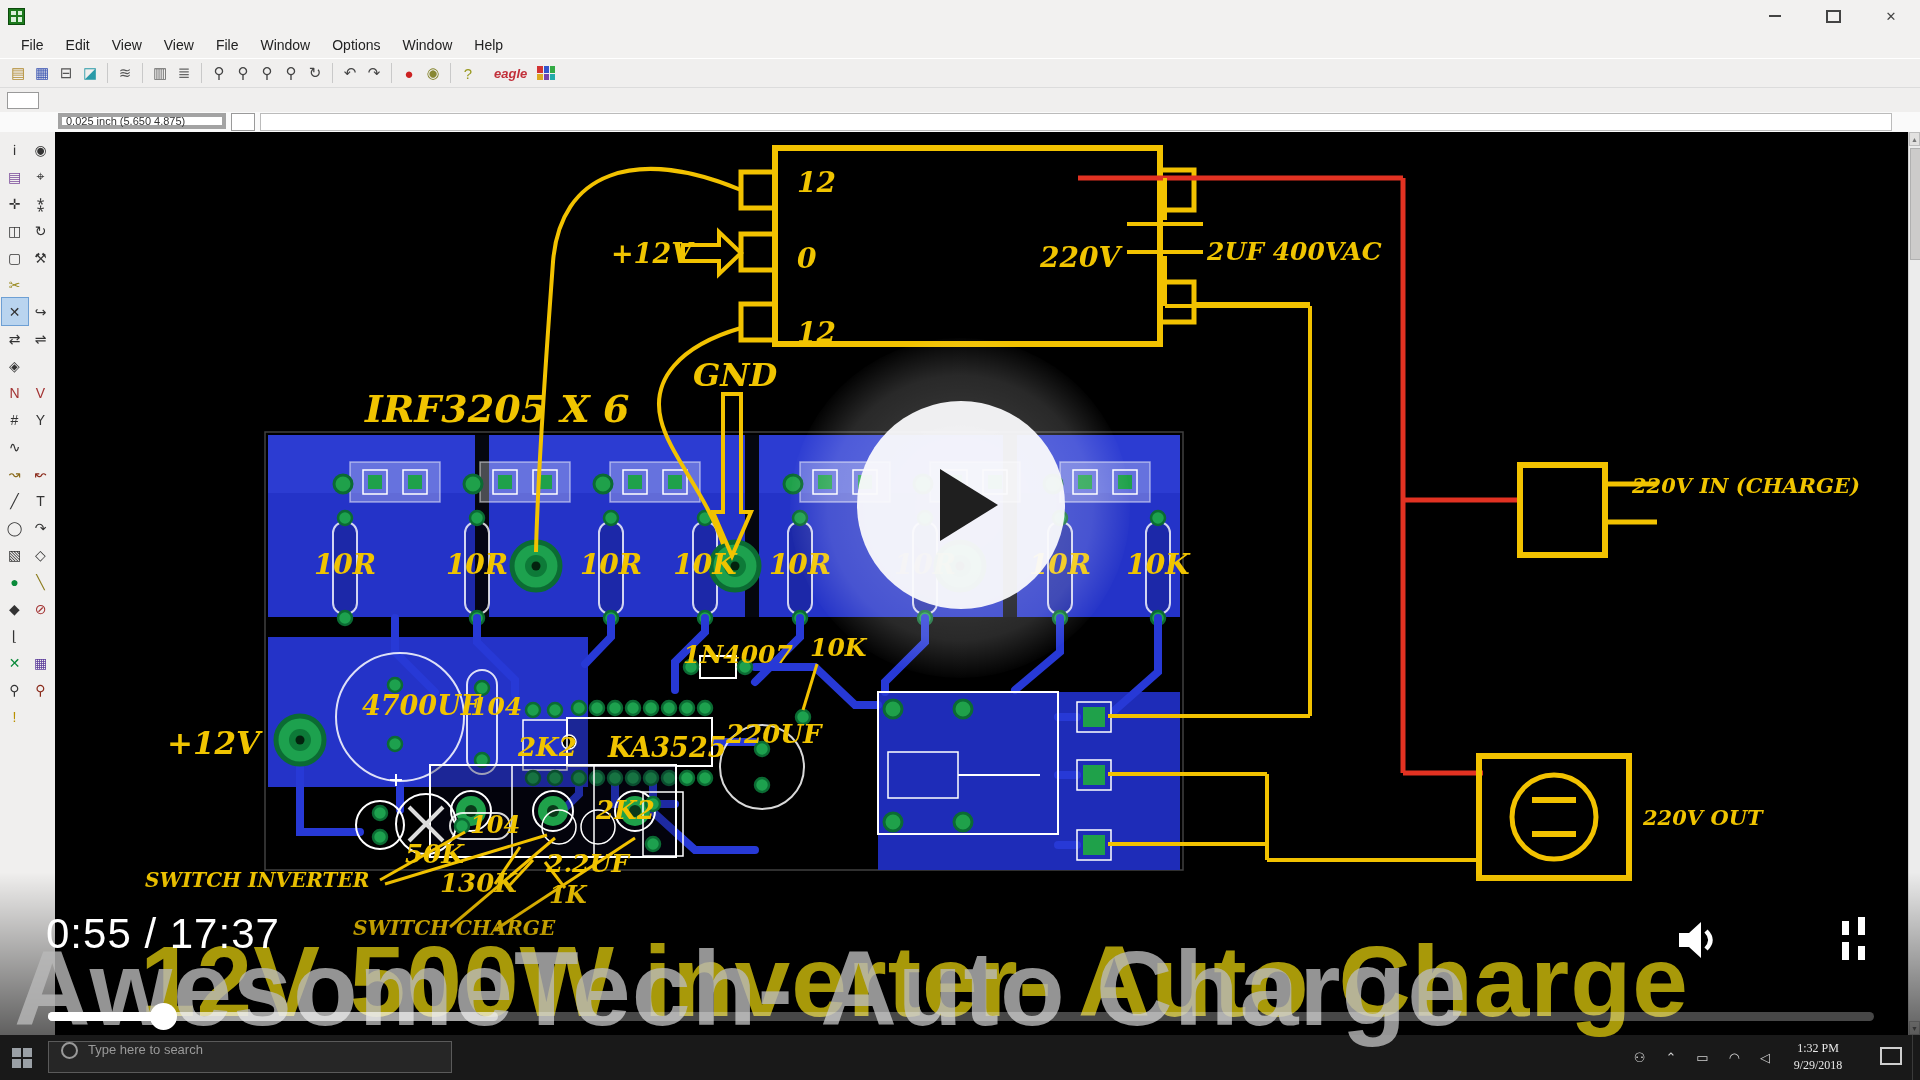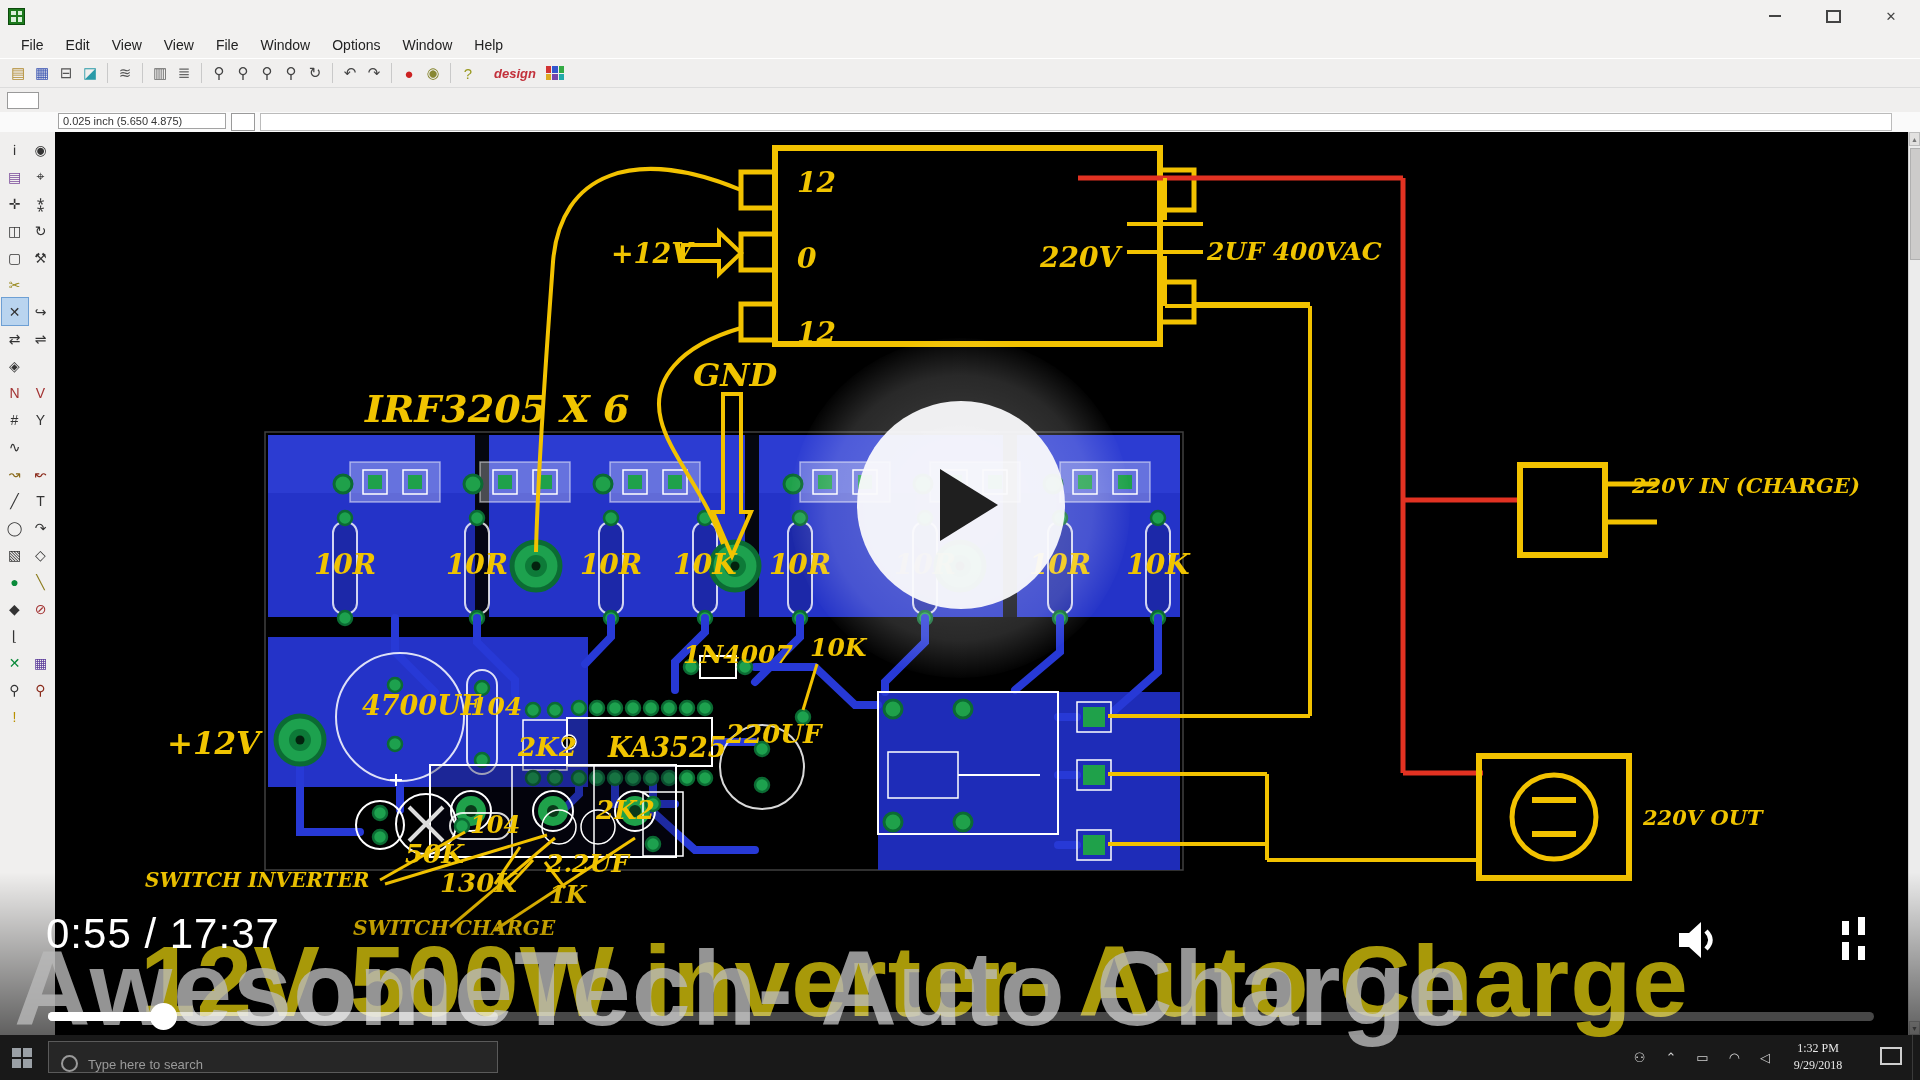--- a/index.html
+++ b/index.html
@@ -22,21 +22,21 @@
   .toolbar{position:absolute;left:0;top:58px;width:1920px;height:30px;background:#f0efee;
            border-top:1px solid #fff;border-bottom:1px solid #dcdcdc;display:flex;align-items:center;padding-left:6px;box-sizing:border-box;}
   .ticon{width:24px;height:22px;display:flex;align-items:center;justify-content:center;font-size:15px;}
   .tsep{width:1px;height:20px;background:#c9c9c9;margin:0 5px;}
   .logo1{font-size:13px;font-weight:bold;font-style:italic;color:#c2303a;margin-left:14px;}
   .logogrid{width:18px;height:14px;margin-left:10px;display:grid;grid-template-columns:1fr 1fr 1fr;gap:1px;}
   .logogrid i{display:block;}
   .cmdrow{position:absolute;left:0;top:88px;width:1920px;height:24px;background:#f0efee;border-bottom:1px solid #dadada;}
   .cmdbox{position:absolute;left:7px;top:4px;width:30px;height:15px;background:#fff;border:1px solid #9a9a9a;}
   .coordrow{position:absolute;left:0;top:112px;width:1920px;height:20px;background:#fafafa;border-bottom:1px solid #cfcfcf;}
-  .coordbox{position:absolute;left:58px;top:1px;width:168px;height:16px;background:#fff;border:1px solid #a3a3a3;
+  .coordbox{position:absolute;left:58px;top:1px;width:168px;height:16px;background:#fff;border:4px solid #a3a3a3;
             font-size:11px;color:#333;display:flex;align-items:center;padding-left:4px;box-sizing:border-box;}
   .coordbox2{position:absolute;left:231px;top:1px;width:22px;height:16px;background:#fff;border:1px solid #9a9a9a;}
   .cmdline{position:absolute;left:260px;top:1px;width:1630px;height:16px;background:#fff;border:1px solid #bbb;}
   
   .palette{position:absolute;left:0;top:132px;width:55px;height:903px;background:#f0efee;border-right:1px solid #c9c9c9;
            display:grid;grid-template-columns:26px 26px;justify-content:center;align-content:start;padding-top:4px;}
   .tool{width:26px;height:27px;display:flex;align-items:center;justify-content:center;font-size:14px;color:#333;}
   .tool.sel{background:#b9d4ef;outline:1px solid #6d9fd4;}
   
   .canvas{position:absolute;left:55px;top:132px;width:1853px;height:903px;background:#000;}
@@ -61,22 +61,22 @@
   .pplayed{position:absolute;left:0;top:0;height:9px;width:115px;background:#fff;border-radius:5px 0 0 5px;}
   .pknob{position:absolute;left:102px;top:-9px;width:27px;height:27px;border-radius:50%;background:#fff;}
   .wmback{position:absolute;left:96px;top:924px;font-size:100px;font-weight:bold;z-index:3;white-space:nowrap;
           color:rgba(186,170,10,.9);letter-spacing:1px;margin-left:44px;}
   .wmfront{position:absolute;left:14px;top:928px;font-size:106px;font-weight:bold;z-index:4;white-space:nowrap;
            color:rgba(185,185,185,.8);letter-spacing:1px;}
   
   .taskbar{position:absolute;left:0;top:1035px;width:1920px;height:45px;background:#191919;z-index:1;}
   .startbtn{position:absolute;left:12px;top:13px;width:20px;height:20px;display:grid;grid-template-columns:1fr 1fr;gap:2px;}
   .startbtn i{background:#9aa0a6;display:block;}
-  .searchbox{position:absolute;left:48px;top:6px;width:450px;height:32px;background:#262626;border:1px solid #5a5a5a;
-             display:flex;align-items:flex-end;box-sizing:border-box;}
+  .searchbox{position:absolute;left:48px;top:6px;width:404px;height:32px;background:#262626;border:1px solid #5a5a5a;
+             display:flex;align-items:flex-start;box-sizing:border-box;}
   .searchcircle{width:13px;height:13px;border:2px solid #9a9a9a;border-radius:50%;margin:0 10px 0 12px;}
   .searchtext{font-size:13px;color:#9a9a9a;}
   .tray{position:absolute;right:150px;top:0;height:45px;display:flex;align-items:center;gap:20px;}
   .trayicon{color:#cfcfcf;font-size:13px;}
   .clock{position:absolute;right:62px;top:5px;width:80px;text-align:center;color:#e8e8e8;font-size:12px;line-height:17px;font-family:Liberation Serif, serif;}
   .notifbtn{position:absolute;right:18px;top:12px;width:22px;height:18px;border:2px solid #cfcfcf;color:#cfcfcf;box-sizing:border-box;}
   .showdesk{position:absolute;right:0;top:0;width:7px;height:45px;border-left:1px solid #3a3a3a;}
   
   .sch{font-family:"DejaVu Serif","Liberation Serif",serif;font-style:italic;font-weight:bold;fill:#f0c400;}
   .faded{opacity:.45;}
@@ -133,21 +133,21 @@
       <span class="ticon" style="color: rgb(68, 68, 68);">↻</span>
       <span class="tsep"></span>
       <span class="ticon" style="color: rgb(68, 68, 68);">↶</span>
       <span class="ticon" style="color: rgb(68, 68, 68);">↷</span>
       <span class="tsep"></span>
       <span class="ticon" style="color: rgb(204, 34, 34);">●</span>
       <span class="ticon" style="color: rgb(136, 136, 51);">◉</span>
       <span class="tsep"></span>
       <span class="ticon" style="color: rgb(154, 154, 32);">?</span>
     </span>
-  <span class="logo1">design</span>
+  <span class="logo1">eagle</span>
   <span class="logogrid">
     <i style="background:#d23333"></i>
       <i style="background:#3355cc"></i>
       <i style="background:#33aa44"></i>
     <i style="background:#ddaa22"></i>
       <i style="background:#7744aa"></i>
       <i style="background:#22aaaa"></i>
   </span>
 </div>
 

